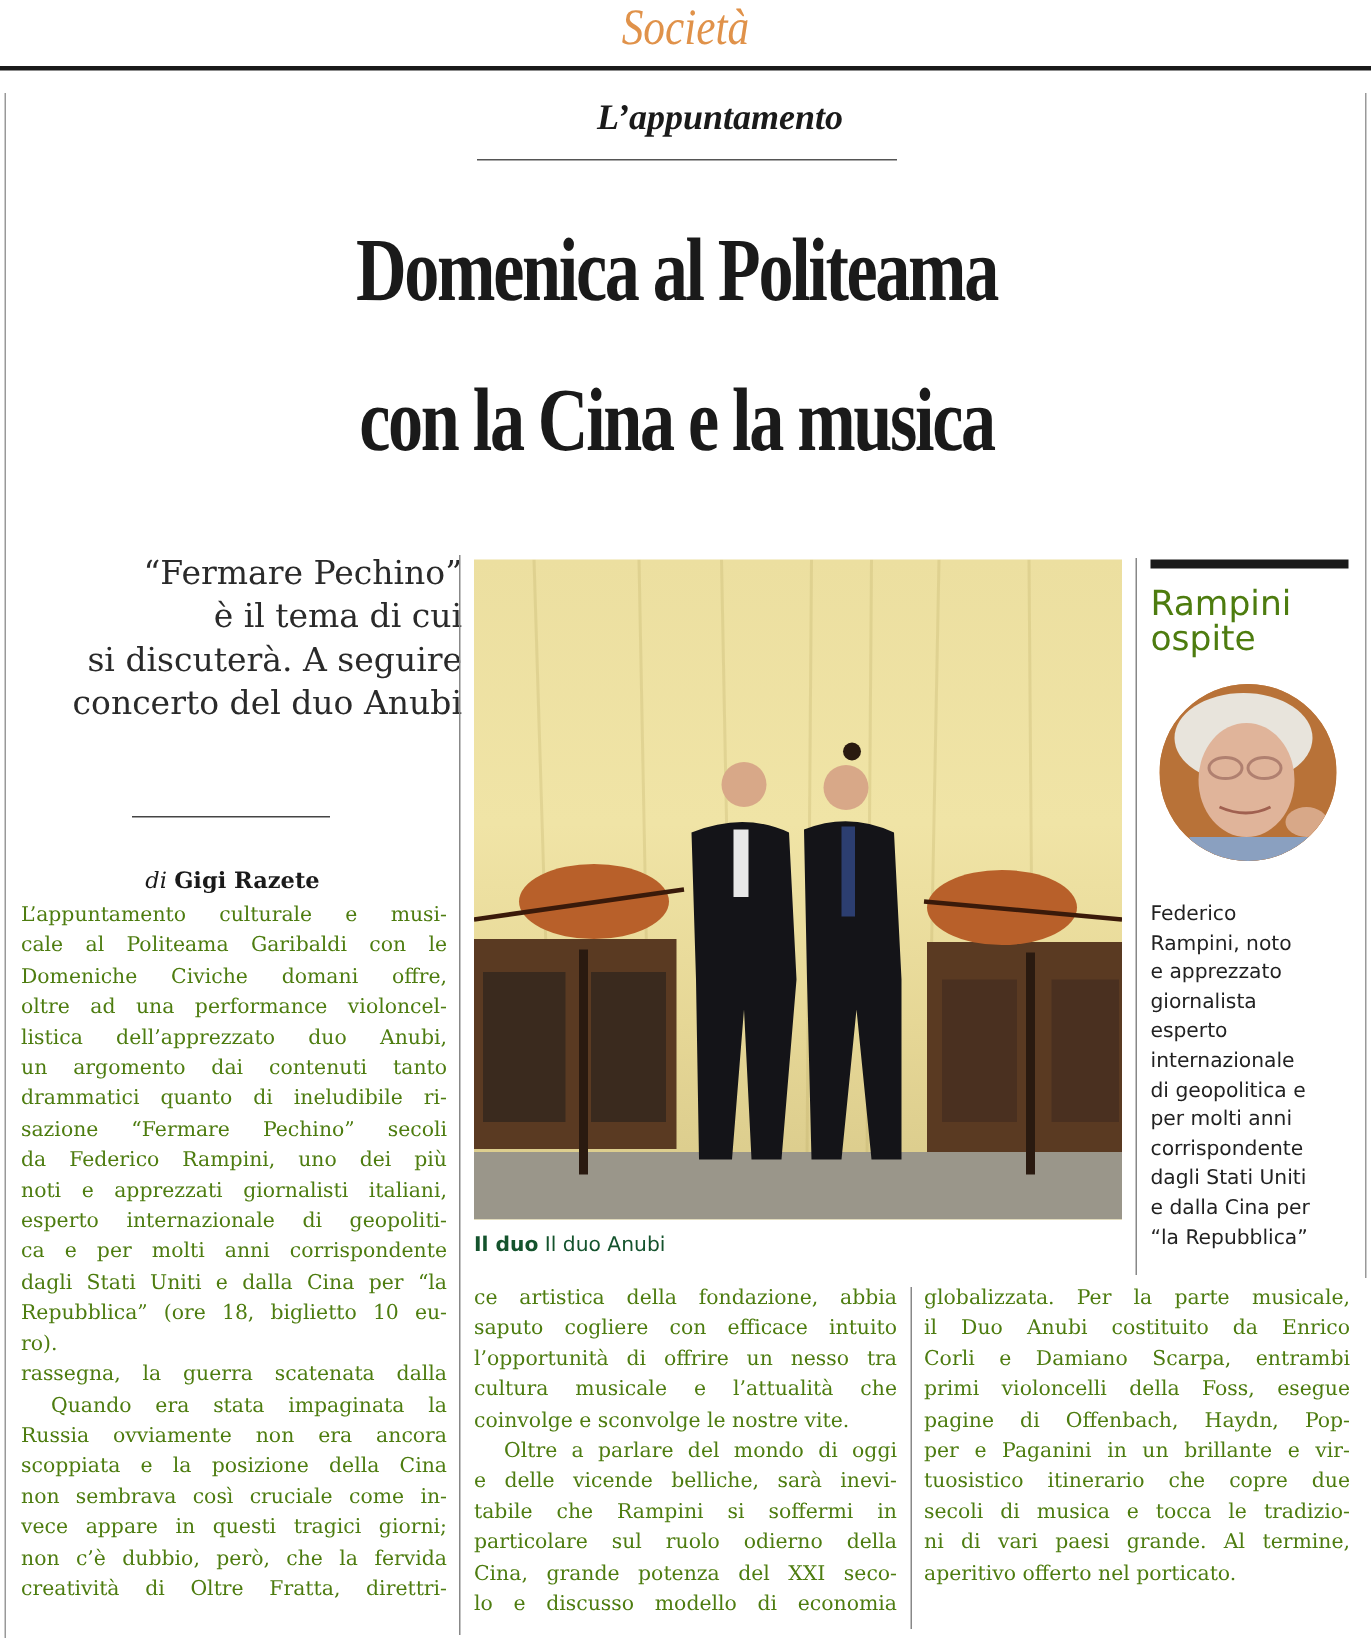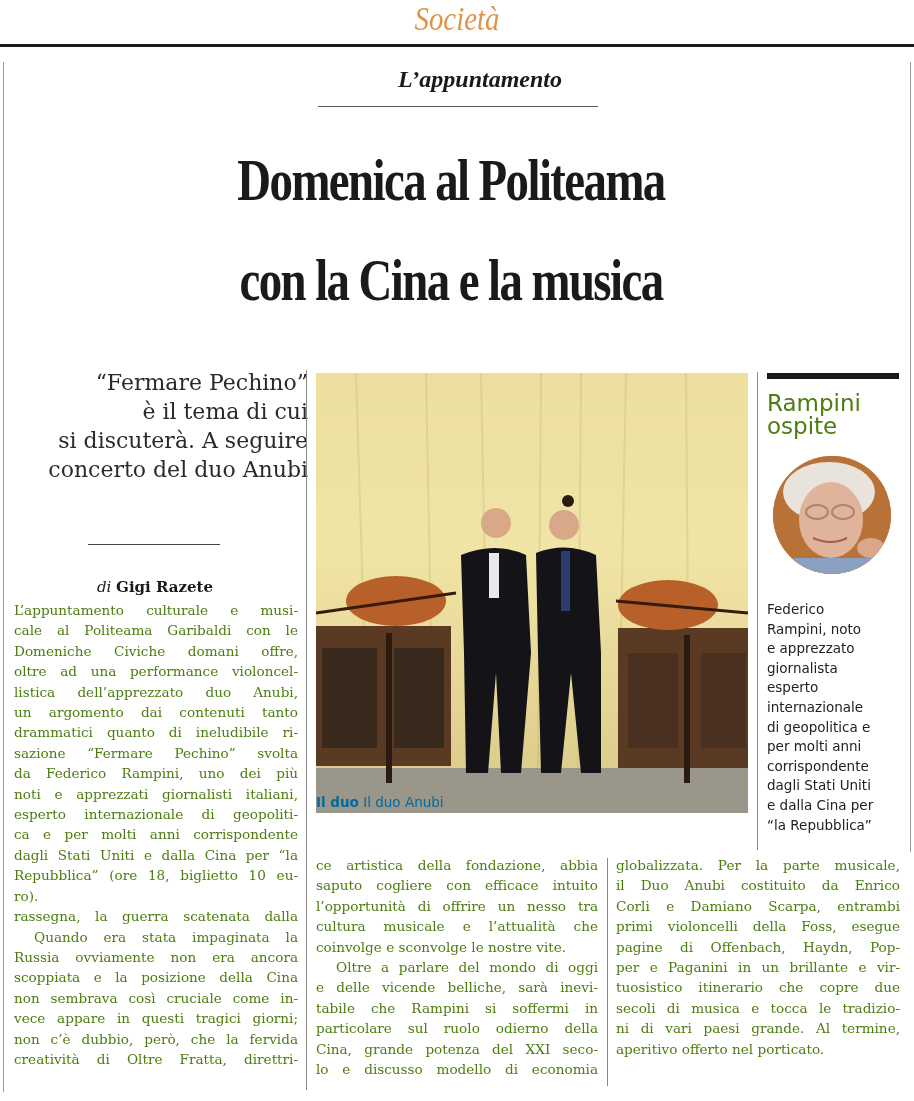--- a/index.html
+++ b/index.html
@@ -56,21 +56,21 @@
 
   .col-divider { position: absolute; width: 1px; background: #888; }
   .div1 { left: 306px; top: 370px; height: 720px; }
   .div2 { left: 607px; top: 858px; height: 228px; }
   .div3 { left: 757px; top: 372px; height: 478px; }
 
   .photo {
     position: absolute; left: 316px; top: 373px; width: 432px; height: 440px; overflow: hidden;
     background: linear-gradient(180deg, #ecdfa0 0%, #f0e4a6 40%, #e6d796 70%, #d8c98a 100%);
   }
-  .caption { position: absolute; left: 316px; top: 792px; font-family: "DejaVu Sans", sans-serif; font-size: 13.5px; line-height: 20px; color: #0369a1; }
+  .caption { position: absolute; left: 316px; top: 820px; font-family: "DejaVu Sans", sans-serif; font-size: 13.5px; line-height: 20px; color: #14532d; }
   .caption b { font-weight: bold; }
 
   .box-bar { position: absolute; left: 767px; top: 373px; width: 132px; height: 6px; background: #1a1a1a; }
   .box-title {
     position: absolute; left: 767px; top: 392px; width: 140px;
     font-family: "DejaVu Sans", sans-serif; font-weight: normal; font-size: 23px; line-height: 23px; color: #4d7c0f;
   }
   .portrait {
     position: absolute; left: 773px; top: 456px; width: 118px; height: 118px; border-radius: 50%; overflow: hidden;
     background: #c88040;
@@ -122,21 +122,21 @@
 
 <div class="col col1">
   <p>
     <span class="ln">L’appuntamento culturale e musi-</span>
     <span class="ln">cale al Politeama Garibaldi con le</span>
     <span class="ln">Domeniche Civiche domani offre,</span>
     <span class="ln">oltre ad una performance violoncel-</span>
     <span class="ln">listica dell’apprezzato duo Anubi,</span>
     <span class="ln">un argomento dai contenuti tanto</span>
     <span class="ln">drammatici quanto di ineludibile ri-</span>
-    <span class="ln">sazione “Fermare Pechino” svolta</span>
+    <span class="ln">sazione “Fermare Pechino” secoli</span>
     <span class="ln">da Federico Rampini, uno dei più</span>
     <span class="ln">noti e apprezzati giornalisti italiani,</span>
     <span class="ln">esperto internazionale di geopoliti-</span>
     <span class="ln">ca e per molti anni corrispondente</span>
     <span class="ln">dagli Stati Uniti e dalla Cina per “la</span>
     <span class="ln">Repubblica” (ore 18, biglietto 10 eu-</span>
     <span class="ln last">ro).</span>
   </p>
   <p>
     <span class="ln">rassegna, la guerra scatenata dalla</span>

